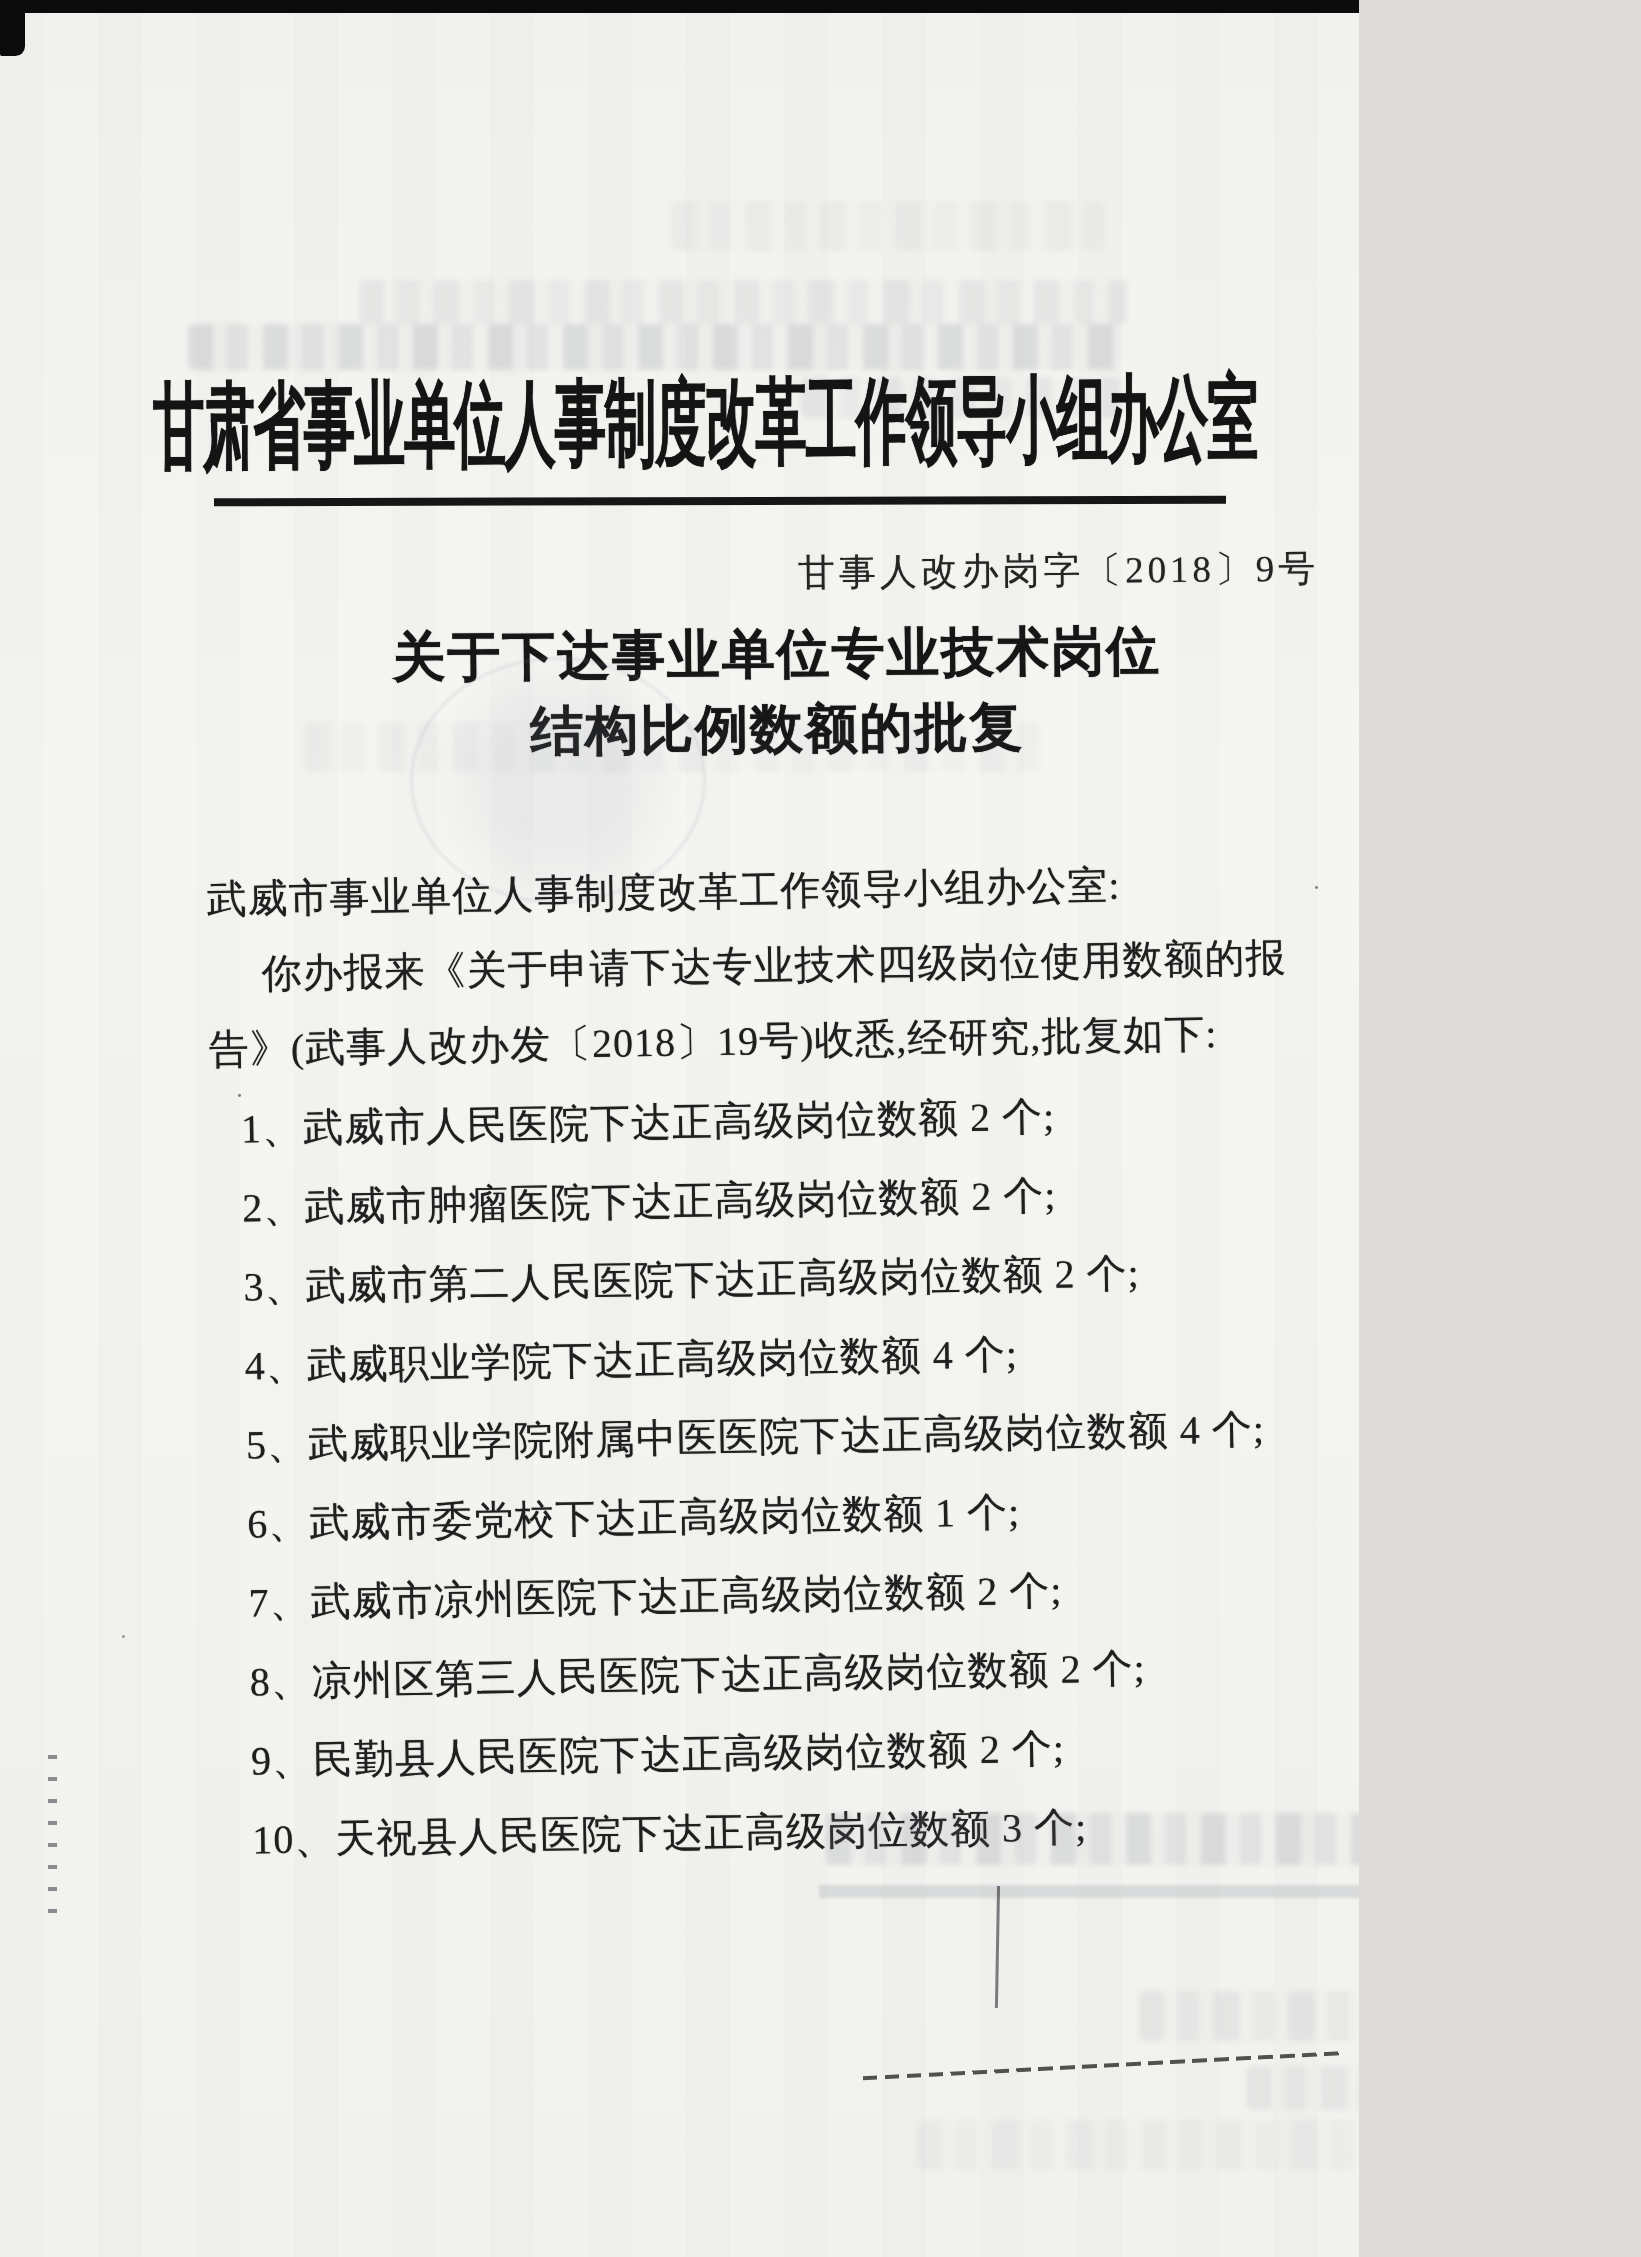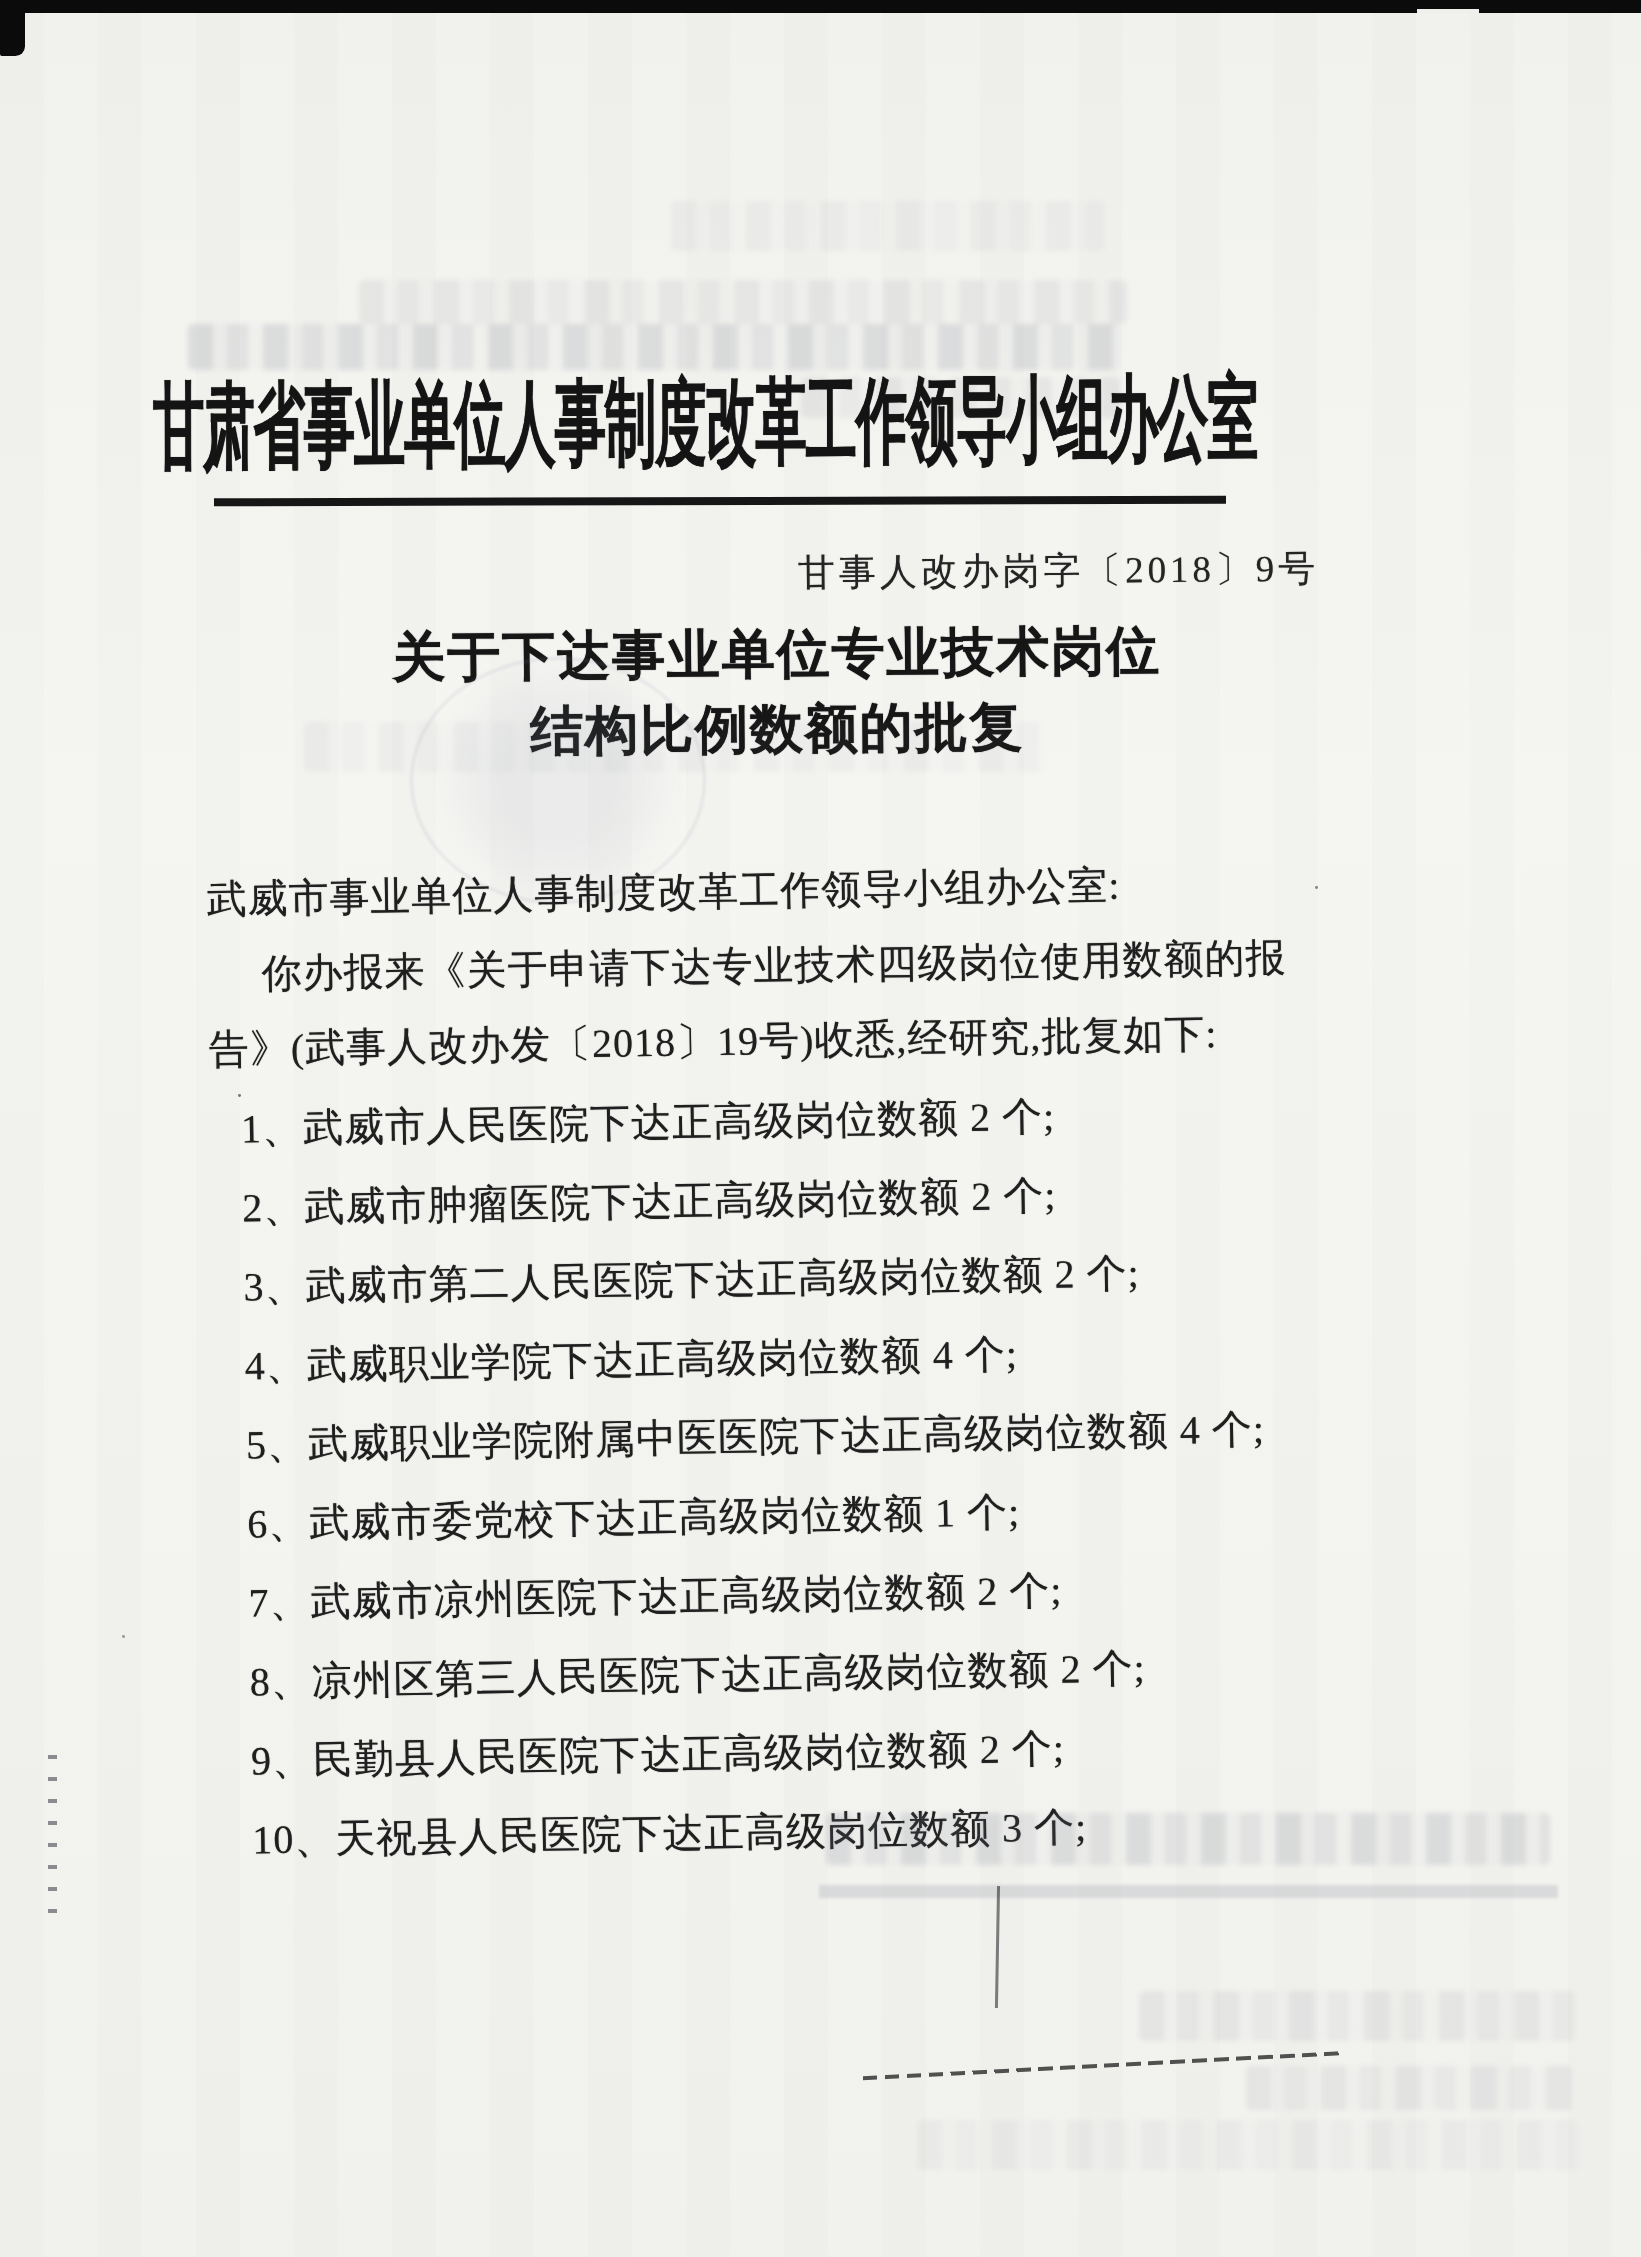--- a/index.html
+++ b/index.html
@@ -1,17 +1,17 @@
 <!DOCTYPE html>
 <html><head>
 <meta charset="utf-8">
 <style>
   html,body{margin:0;padding:0;background:#dddcd8;}
   .page{
-    position:relative;width:1641px;height:2257px;overflow:hidden;
+    position:relative;width:1359px;height:2257px;overflow:hidden;
     background:
       repeating-linear-gradient(90deg, rgba(0,0,0,0.012) 0 44px, rgba(0,0,0,0) 44px 98px),
       linear-gradient(180deg,#f1f1ee 0%,#f5f5f2 35%,#f3f3f0 70%,#f1f1ee 100%);
     font-family:"Liberation Serif", serif;
     color:#1b1b1b;
   }
   
   .edge-top{position:absolute;left:0;top:0;width:1641px;height:12.6px;background:#0b0b0b;}
   .edge-top:after{content:"";position:absolute;left:1417px;bottom:0;width:62px;height:3.9px;background:#efefec;}
   .edge-corner{position:absolute;left:0;top:0;width:25px;height:56px;background:#0b0b0b;border-radius:0 0 9.7px 1.9px;}

